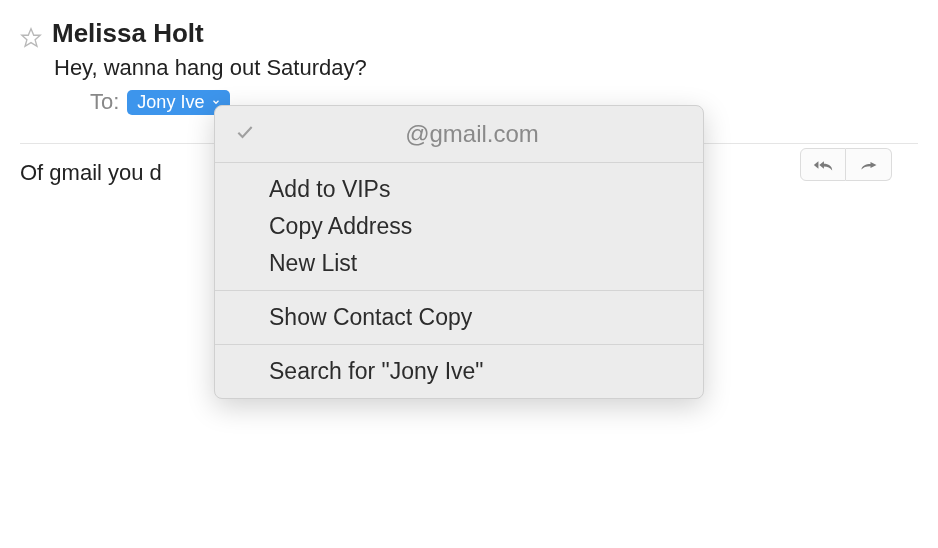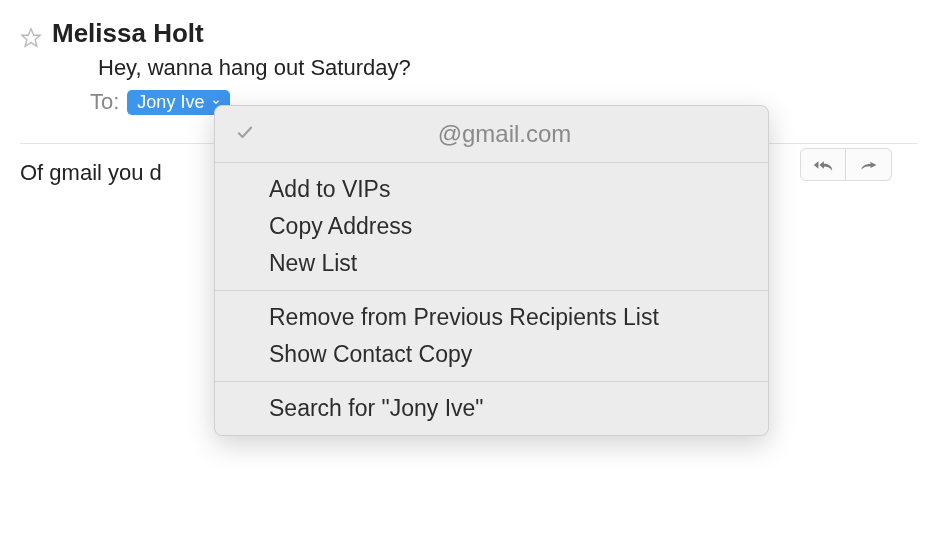--- a/index.html
+++ b/index.html
@@ -29,21 +29,20 @@
       justify-content: center;
       color: #b8b8b8;
     }
     .sender-name {
       font-size: 26px;
       font-weight: 700;
       color: #222;
     }
     .subject-row {
       padding: 2px 20px 6px 54px;
-      margin-left: 44px;
     }
     .subject-text {
       font-size: 22px;
       color: #222;
     }
     .to-row {
       padding: 2px 20px 8px 54px;
       display: flex;
       align-items: center;
       gap: 8px;
@@ -106,21 +105,21 @@
     }
     .action-btn:last-child {
       border-top-right-radius: 6px;
       border-bottom-right-radius: 6px;
       border-left: none;
     }
     .context-menu {
       position: absolute;
       top: 105px;
       left: 214px;
-      width: 555px;
+      width: 490px;
       background: #ececec;
       border: 1px solid #d0d0d0;
       border-radius: 8px;
       box-shadow: 0 8px 28px rgba(0,0,0,0.18);
       overflow: hidden;
     }
     .menu-header {
       display: flex;
       align-items: center;
       padding: 14px 24px 14px 20px;
@@ -209,20 +208,19 @@
     <span class="menu-header-text">@gmail.com</span>
   </div>
   <hr class="menu-divider">
   <div class="menu-section">
     <div class="menu-item">Add to VIPs</div>
     <div class="menu-item">Copy Address</div>
     <div class="menu-item">New List</div>
   </div>
   <hr class="menu-divider">
   <div class="menu-section">
-    <div class="menu-item">Remove from Previous Recipients List</div>
     <div class="menu-item">Show Contact Copy</div>
   </div>
   <hr class="menu-divider">
   <div class="menu-section">
     <div class="menu-item">Search for "Jony Ive"</div>
   </div>
 </div>
 
 </body></html>

